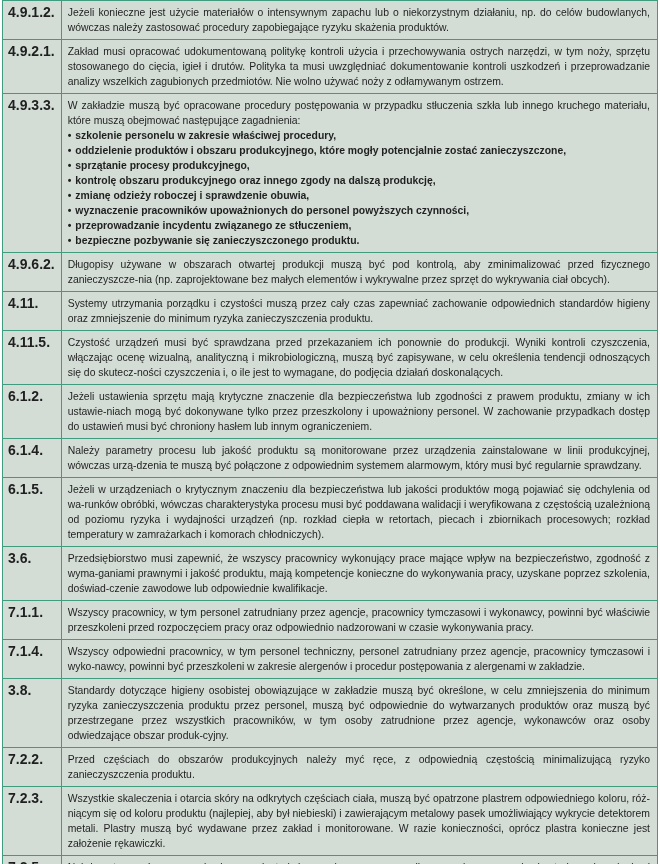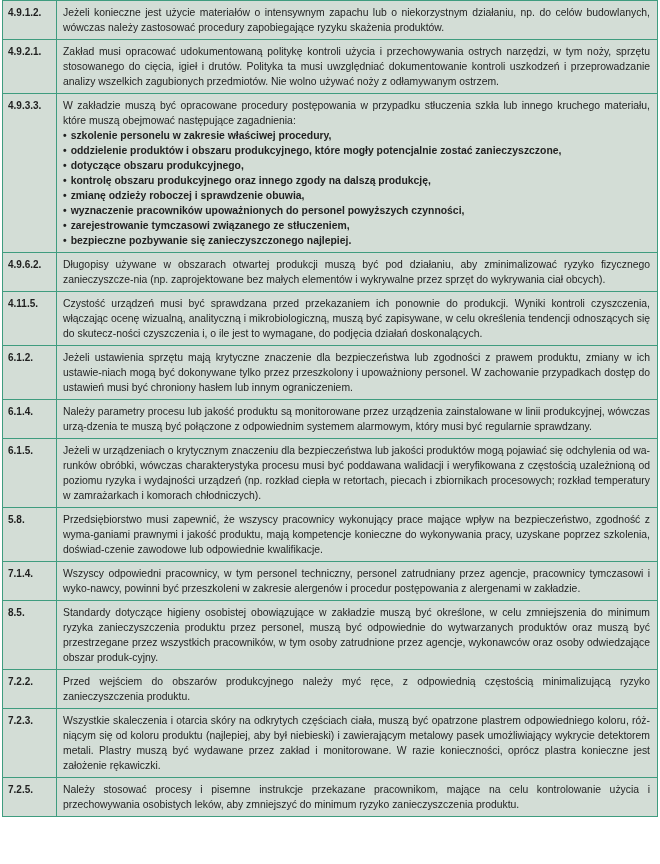--- a/index.html
+++ b/index.html
@@ -14,21 +14,21 @@
     color: #1f1f1f;
   }
   .doc-table td {
     border: 1.5px solid #3f9c7f;
     vertical-align: top;
     padding: 4px 6px 4px 6px;
   }
   .doc-table td.code {
     width: 42px;
     font-weight: bold;
-    font-size: 10px;
+    font-size: 14px;
     padding-left: 5px;
     white-space: nowrap;
   }
   .doc-table td.text {
     text-align: justify;
     padding-right: 7px;
   }
   .bullet-list { margin: 0; padding: 0; list-style: none; }
   .bullet-list li { padding-left: 0; font-weight: bold; }
   .bullet-list li .dot { margin-right: 4px; }
@@ -46,64 +46,72 @@
       <td class="code">4.9.2.1.</td>
       <td class="text">Zakład musi opracować udokumentowaną politykę kontroli użycia i przechowywania ostrych narzędzi, w tym noży, sprzętu stosowanego do cięcia, igieł i drutów. Polityka ta musi uwzględniać dokumentowanie kontroli uszkodzeń i przeprowadzanie analizy wszelkich zagubionych przedmiotów. Nie wolno używać noży z odłamywanym ostrzem.</td>
     </tr>
     <tr>
       <td class="code">4.9.3.3.</td>
       <td class="text">
         <div>W zakładzie muszą być opracowane procedury postępowania w przypadku stłuczenia szkła lub innego kruchego materiału, które muszą obejmować następujące zagadnienia:</div>
         <ul class="bullet-list">
           <li><span class="dot">•</span><span>szkolenie personelu w zakresie właściwej procedury,</span></li>
           <li><span class="dot">•</span><span>oddzielenie produktów i obszaru produkcyjnego, które mogły potencjalnie zostać zanieczyszczone,</span></li>
-          <li><span class="dot">•</span><span>dotyczące obszaru produkcyjnego,</span></li>
+          <li><span class="dot">•</span><span>sprzątanie procesy produkcyjnego,</span></li>
           <li><span class="dot">•</span><span>kontrolę obszaru produkcyjnego oraz innego zgody na dalszą produkcję,</span></li>
           <li><span class="dot">•</span><span>zmianę odzieży roboczej i sprawdzenie obuwia,</span></li>
           <li><span class="dot">•</span><span>wyznaczenie pracowników upoważnionych do personel powyższych czynności,</span></li>
-          <li><span class="dot">•</span><span>zarejestrowanie tymczasowi związanego ze stłuczeniem,</span></li>
-          <li><span class="dot">•</span><span>bezpieczne pozbywanie się zanieczyszczonego najlepiej.</span></li>
+          <li><span class="dot">•</span><span>przeprowadzanie incydentu związanego ze stłuczeniem,</span></li>
+          <li><span class="dot">•</span><span>bezpieczne pozbywanie się zanieczyszczonego produktu.</span></li>
         </ul>
       </td>
     </tr>
     <tr>
       <td class="code">4.9.6.2.</td>
-      <td class="text">Długopisy używane w obszarach otwartej produkcji muszą być pod działaniu, aby zminimalizować ryzyko fizycznego zanieczyszcze-nia (np. zaprojektowane bez małych elementów i wykrywalne przez sprzęt do wykrywania ciał obcych).</td>
+      <td class="text">Długopisy używane w obszarach otwartej produkcji muszą być pod kontrolą, aby zminimalizować przed fizycznego zanieczyszcze-nia (np. zaprojektowane bez małych elementów i wykrywalne przez sprzęt do wykrywania ciał obcych).</td>
+    </tr>
+    <tr>
+      <td class="code">4.11.</td>
+      <td class="text">Systemy utrzymania porządku i czystości muszą przez cały czas zapewniać zachowanie odpowiednich standardów higieny oraz zmniejszenie do minimum ryzyka zanieczyszczenia produktu.</td>
     </tr>
     <tr>
       <td class="code">4.11.5.</td>
       <td class="text">Czystość urządzeń musi być sprawdzana przed przekazaniem ich ponownie do produkcji. Wyniki kontroli czyszczenia, włączając ocenę wizualną, analityczną i mikrobiologiczną, muszą być zapisywane, w celu określenia tendencji odnoszących się do skutecz-ności czyszczenia i, o ile jest to wymagane, do podjęcia działań doskonalących.</td>
     </tr>
     <tr>
       <td class="code">6.1.2.</td>
       <td class="text">Jeżeli ustawienia sprzętu mają krytyczne znaczenie dla bezpieczeństwa lub zgodności z prawem produktu, zmiany w ich ustawie-niach mogą być dokonywane tylko przez przeszkolony i upoważniony personel. W zachowanie przypadkach dostęp do ustawień musi być chroniony hasłem lub innym ograniczeniem.</td>
     </tr>
     <tr>
       <td class="code">6.1.4.</td>
       <td class="text">Należy parametry procesu lub jakość produktu są monitorowane przez urządzenia zainstalowane w linii produkcyjnej, wówczas urzą-dzenia te muszą być połączone z odpowiednim systemem alarmowym, który musi być regularnie sprawdzany.</td>
     </tr>
     <tr>
       <td class="code">6.1.5.</td>
       <td class="text">Jeżeli w urządzeniach o krytycznym znaczeniu dla bezpieczeństwa lub jakości produktów mogą pojawiać się odchylenia od wa-runków obróbki, wówczas charakterystyka procesu musi być poddawana walidacji i weryfikowana z częstością uzależnioną od poziomu ryzyka i wydajności urządzeń (np. rozkład ciepła w retortach, piecach i zbiornikach procesowych; rozkład temperatury w zamrażarkach i komorach chłodniczych).</td>
     </tr>
     <tr>
-      <td class="code">5.8.</td>
+      <td class="code">3.6.</td>
       <td class="text">Przedsiębiorstwo musi zapewnić, że wszyscy pracownicy wykonujący prace mające wpływ na bezpieczeństwo, zgodność z wyma-ganiami prawnymi i jakość produktu, mają kompetencje konieczne do wykonywania pracy, uzyskane poprzez szkolenia, doświad-czenie zawodowe lub odpowiednie kwalifikacje.</td>
+    </tr>
+    <tr>
+      <td class="code">7.1.1.</td>
+      <td class="text">Wszyscy pracownicy, w tym personel zatrudniany przez agencje, pracownicy tymczasowi i wykonawcy, powinni być właściwie przeszkoleni przed rozpoczęciem pracy oraz odpowiednio nadzorowani w czasie wykonywania pracy.</td>
     </tr>
     <tr>
       <td class="code">7.1.4.</td>
       <td class="text">Wszyscy odpowiedni pracownicy, w tym personel techniczny, personel zatrudniany przez agencje, pracownicy tymczasowi i wyko-nawcy, powinni być przeszkoleni w zakresie alergenów i procedur postępowania z alergenami w zakładzie.</td>
     </tr>
     <tr>
-      <td class="code">8.5.</td>
+      <td class="code">3.8.</td>
       <td class="text">Standardy dotyczące higieny osobistej obowiązujące w zakładzie muszą być określone, w celu zmniejszenia do minimum ryzyka zanieczyszczenia produktu przez personel, muszą być odpowiednie do wytwarzanych produktów oraz muszą być przestrzegane przez wszystkich pracowników, w tym osoby zatrudnione przez agencje, wykonawców oraz osoby odwiedzające obszar produk-cyjny.</td>
     </tr>
     <tr>
       <td class="code">7.2.2.</td>
-      <td class="text">Przed wejściem do obszarów produkcyjnego należy myć ręce, z odpowiednią częstością minimalizującą ryzyko zanieczyszczenia produktu.</td>
+      <td class="text">Przed częściach do obszarów produkcyjnych należy myć ręce, z odpowiednią częstością minimalizującą ryzyko zanieczyszczenia produktu.</td>
     </tr>
     <tr>
       <td class="code">7.2.3.</td>
       <td class="text">Wszystkie skaleczenia i otarcia skóry na odkrytych częściach ciała, muszą być opatrzone plastrem odpowiedniego koloru, róż-niącym się od koloru produktu (najlepiej, aby był niebieski) i zawierającym metalowy pasek umożliwiający wykrycie detektorem metali. Plastry muszą być wydawane przez zakład i monitorowane. W razie konieczności, oprócz plastra konieczne jest założenie rękawiczki.</td>
     </tr>
     <tr>
       <td class="code">7.2.5.</td>
       <td class="text">Należy stosować procesy i pisemne instrukcje przekazane pracownikom, mające na celu kontrolowanie użycia i przechowywania osobistych leków, aby zmniejszyć do minimum ryzyko zanieczyszczenia produktu.</td>
     </tr>
 

